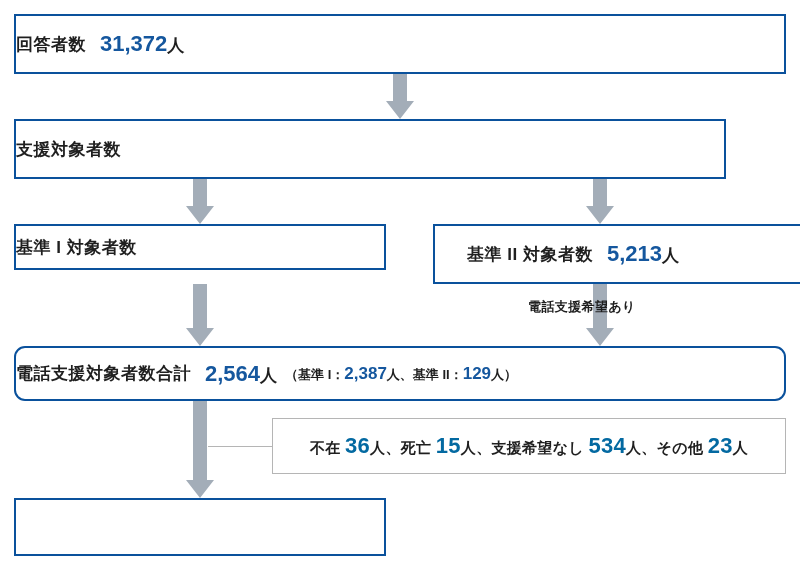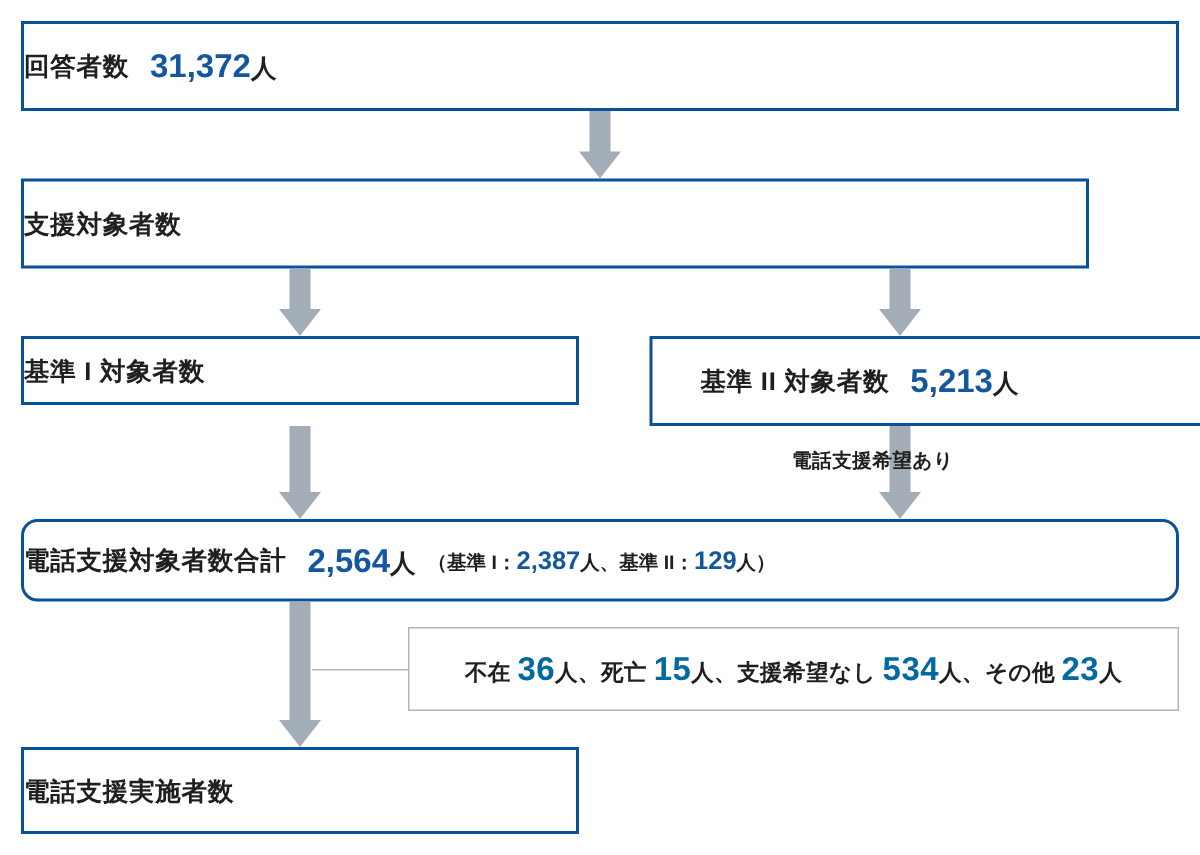--- a/index.html
+++ b/index.html
@@ -194,16 +194,15 @@
     </svg>
   </div>
 
   <div id="exclusion-connector"></div>
 
   <div id="node-exclusions">
     <span class="ex-text"><span>不在 </span><span class="num">36</span><span>人、死亡 </span><span class="num">15</span><span>人、支援希望なし </span><span class="num">534</span><span>人、その他 </span><span class="num">23</span><span>人</span></span>
   </div>
 
   <div class="node" id="node-phone-done">
-    <span class="label">電話支援実施者数</span>
   </div>
 
 </div>
 
 </body></html>

